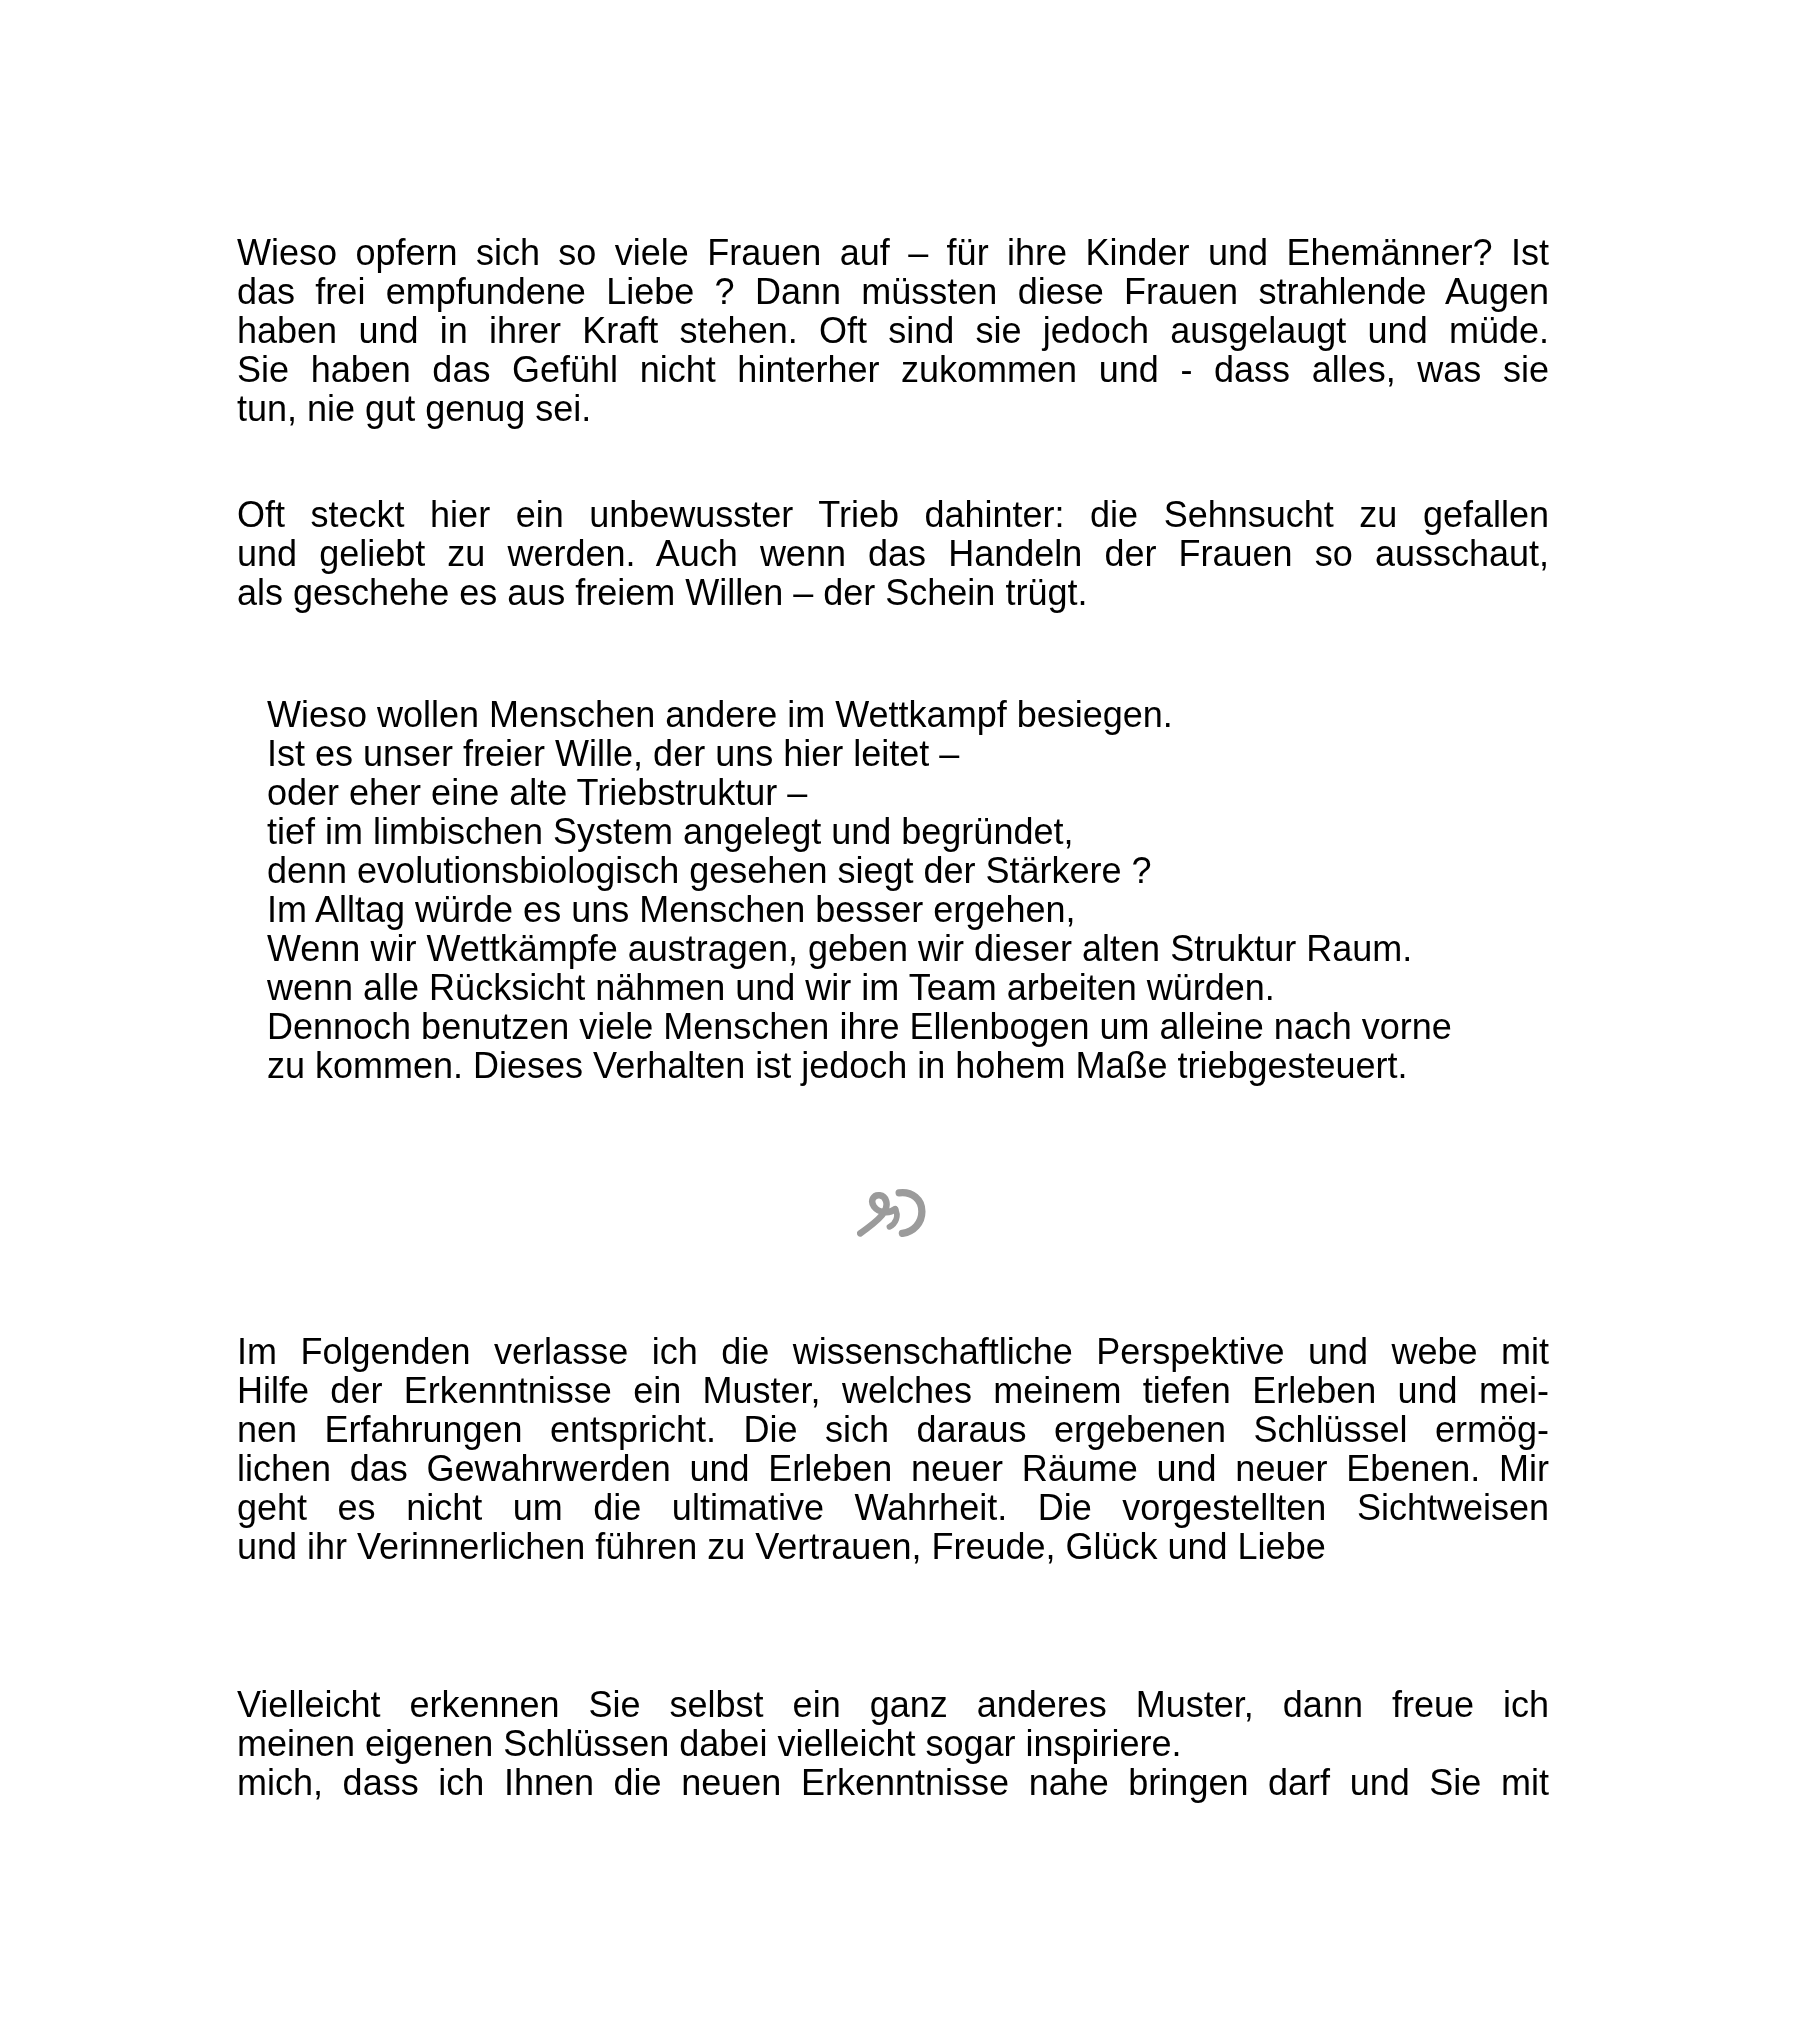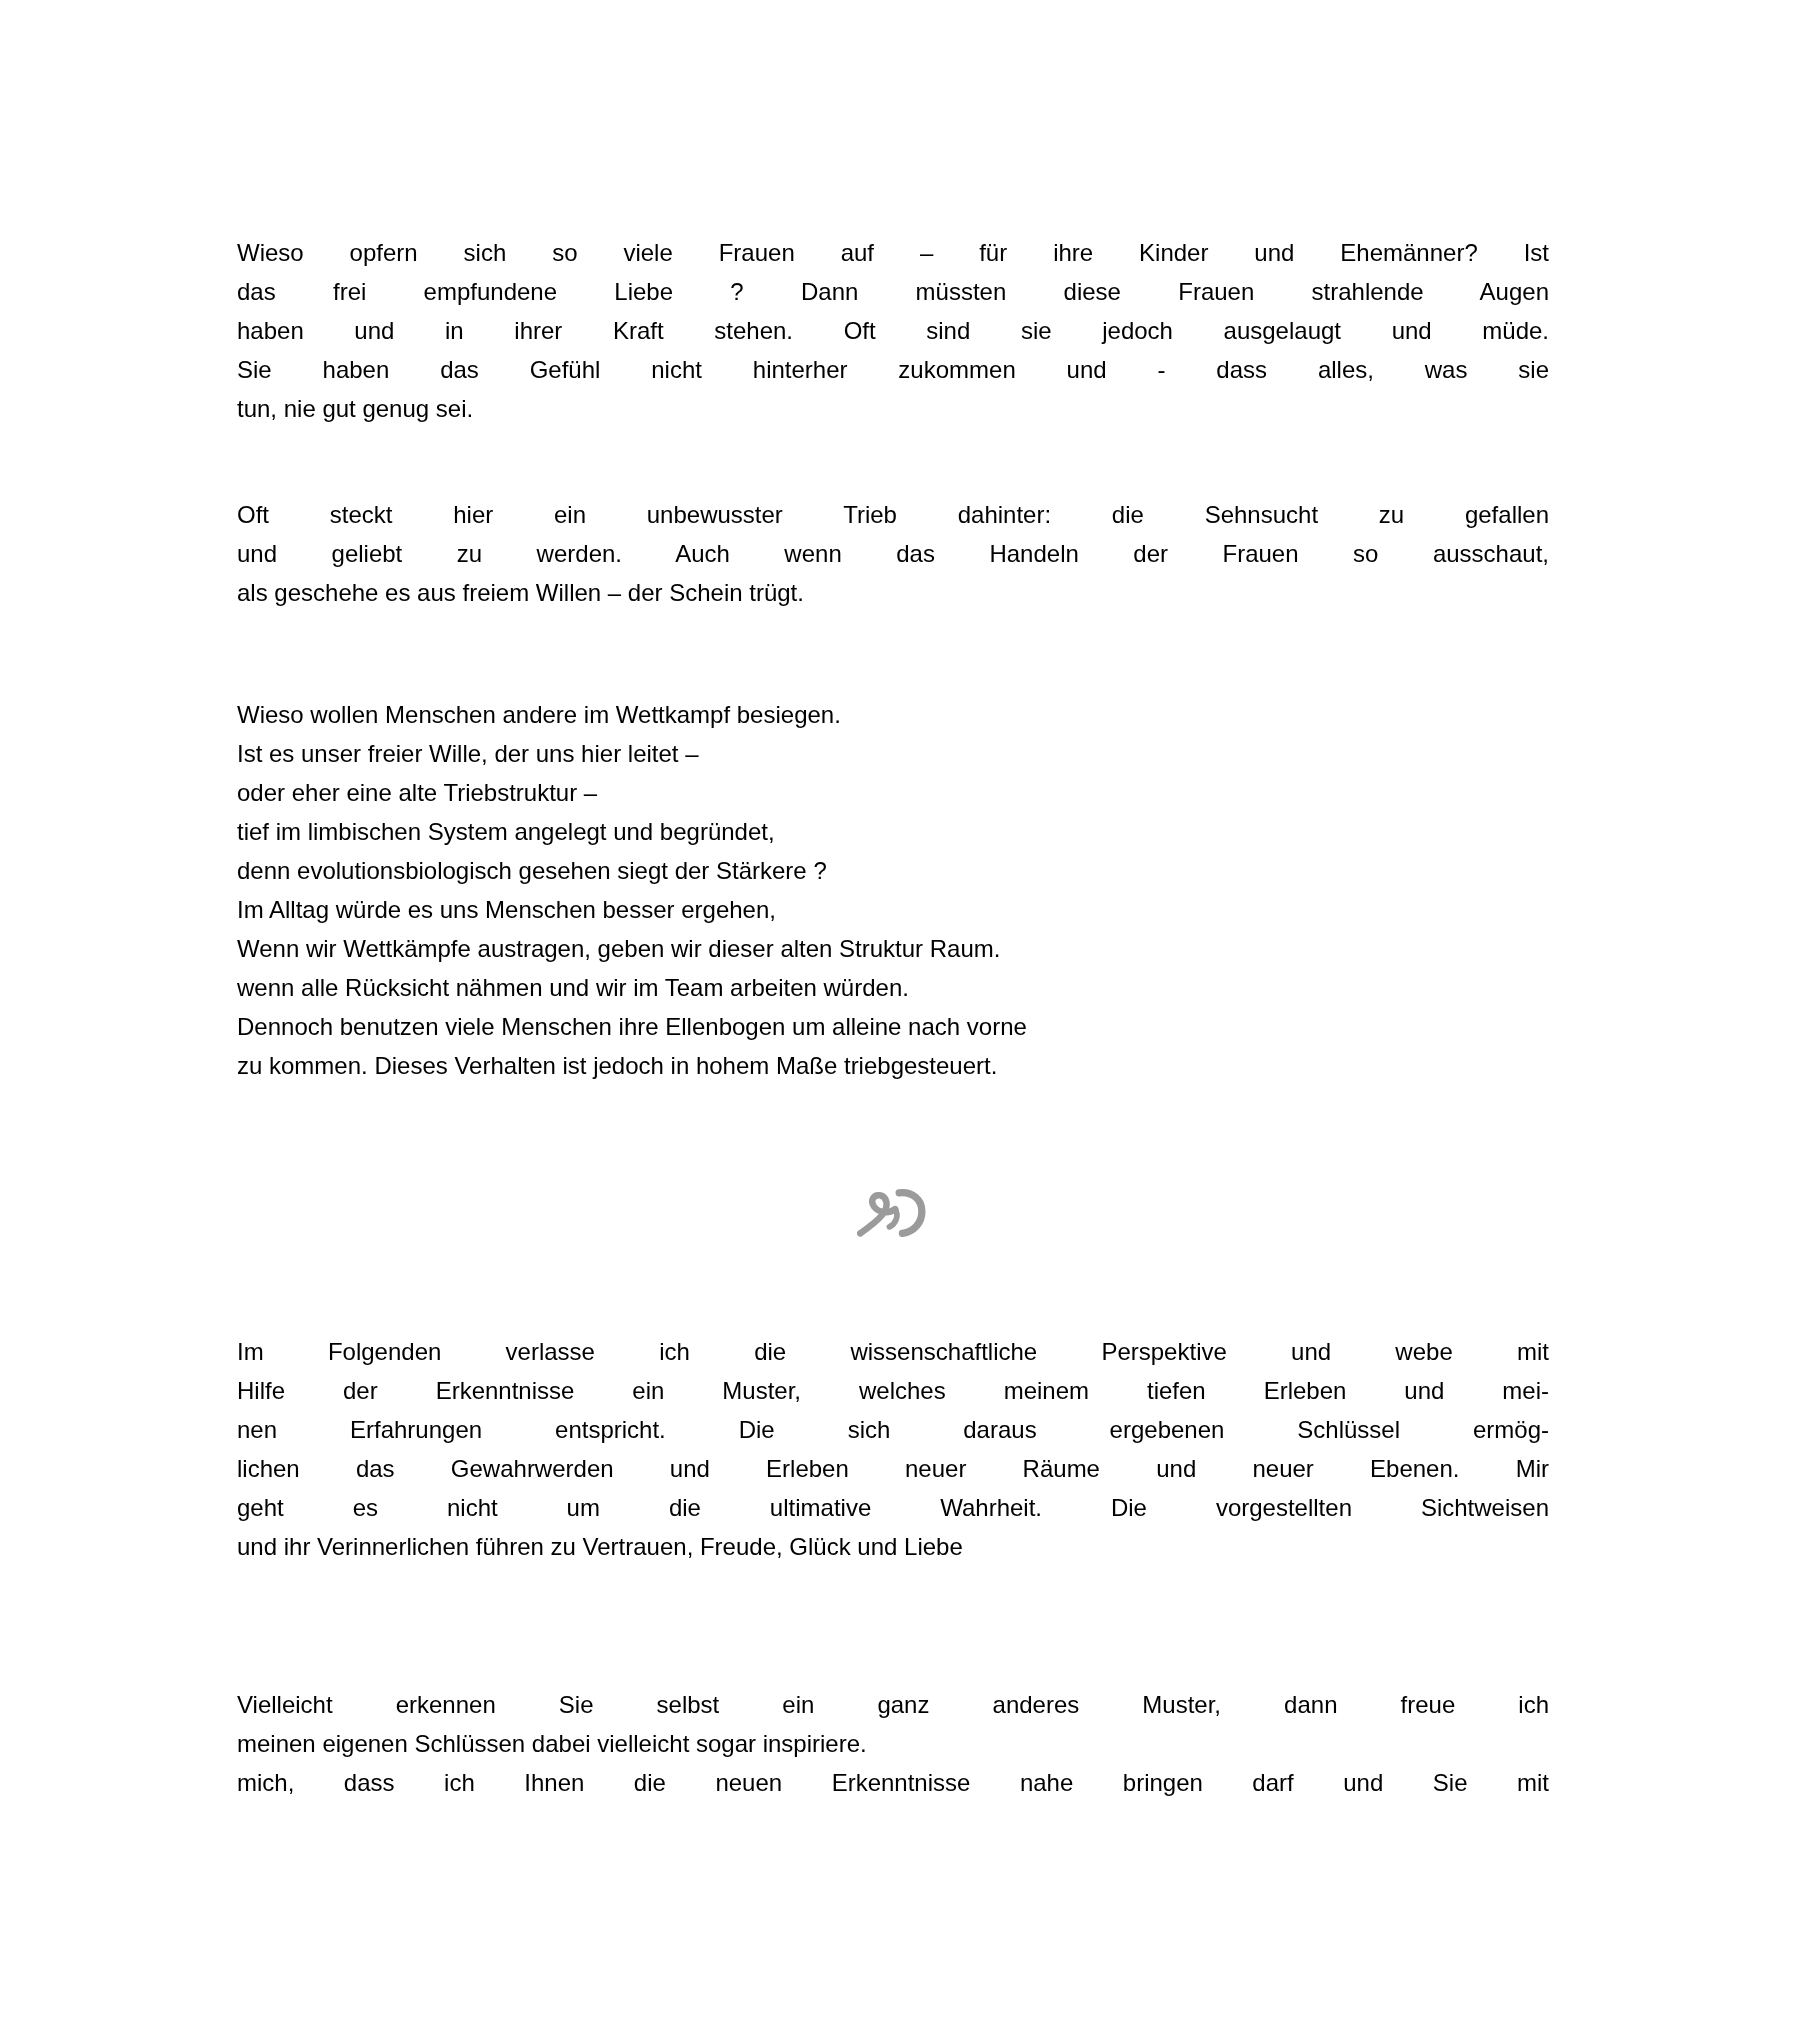--- a/index.html
+++ b/index.html
@@ -21,28 +21,28 @@
     inset: 0;
     background: #ffffff;
   }
   .content {
     position: absolute;
     left: 237px;
     top: 233px;
     width: 1312px;
   }
   .block {
-    font-size: 24px;
+    font-size: 36px;
     line-height: 39px;
     letter-spacing: 0;
   }
   
   #blocks .block:nth-child(1) { margin-top: 0; }
   #blocks .block:nth-child(2) { margin-top: 67px; }
-  #blocks .block:nth-child(3) { margin-top: 83px; }
+  #blocks .block:nth-child(3) { margin-top: 83px; margin-left: 30px; }
   #blocks .block:nth-child(4) { margin-top: 101px; }
   #blocks .block:nth-child(5) { margin-top: 93px; }
   #blocks .block:nth-child(6) { margin-top: 119px; }
   #blocks .block:nth-child(7) { margin-top: 62px; }
   #blocks .block:nth-child(8) { margin-top: 47px; }
   #blocks .block:nth-child(9) { margin-top: 53px; }
 
   .line {
     min-height: 39px;
     white-space: normal;

